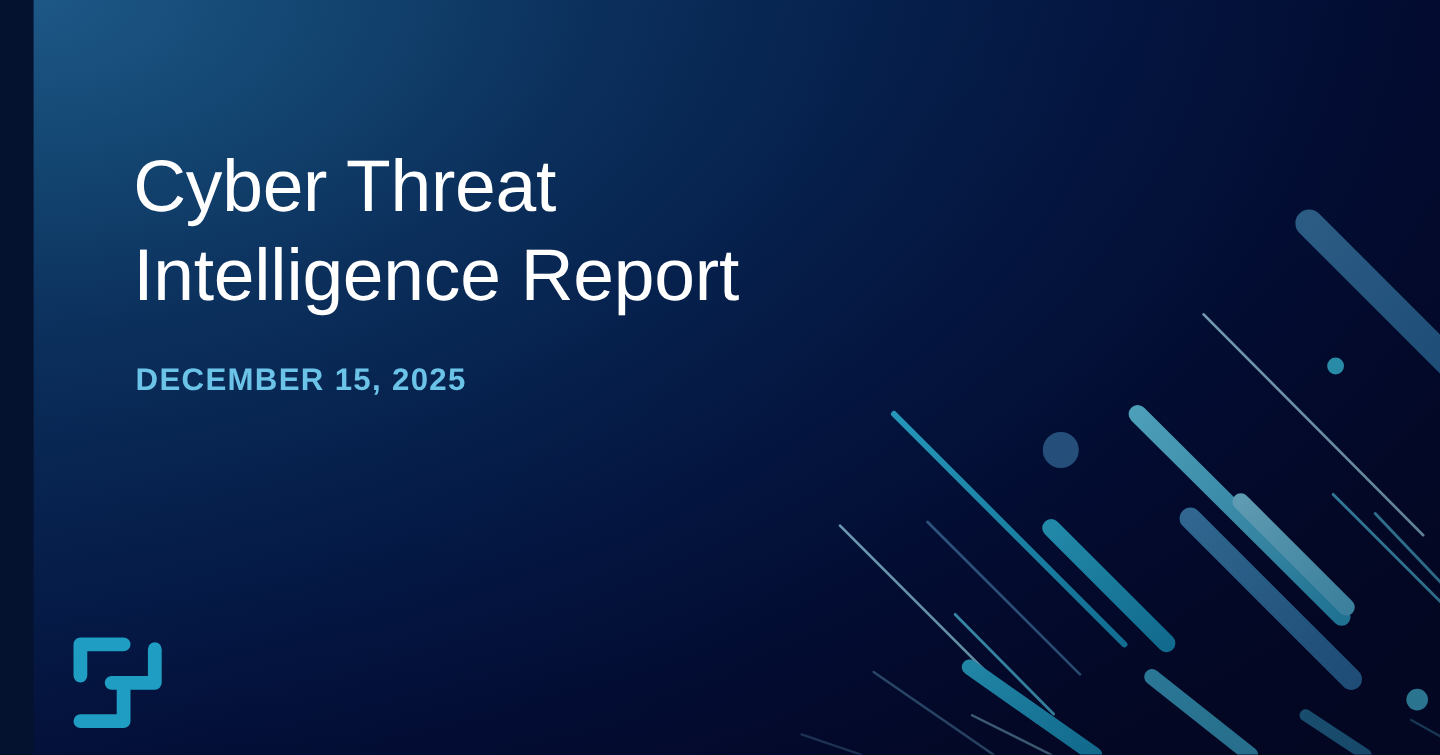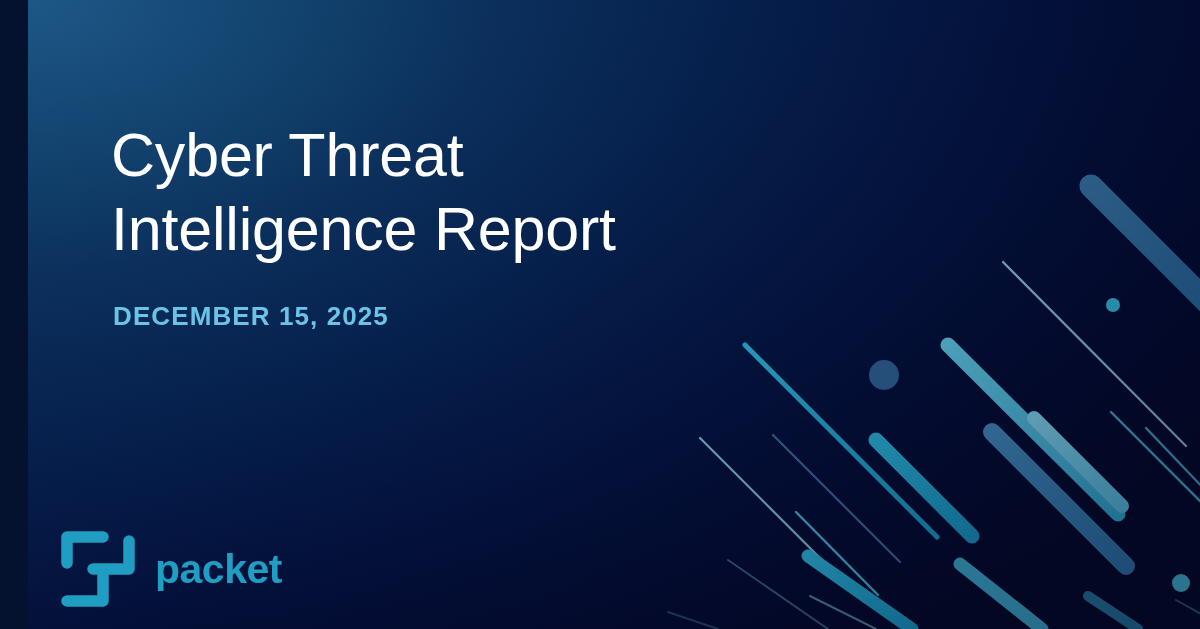--- a/index.html
+++ b/index.html
@@ -174,17 +174,16 @@
 
           <path d="M 8,38 L 8,12 L 44,12"></path>
 
           <path d="M 34,44 L 70,44 L 70,16"></path>
 
           <path d="M 8,76 L 44,76 L 44,50"></path>
         </g>
       </svg>
     </span>
     <span class="wordmark">
-      <span>packet</span>
     </span>
   </div>
 
 </div>
 
 </body></html>

